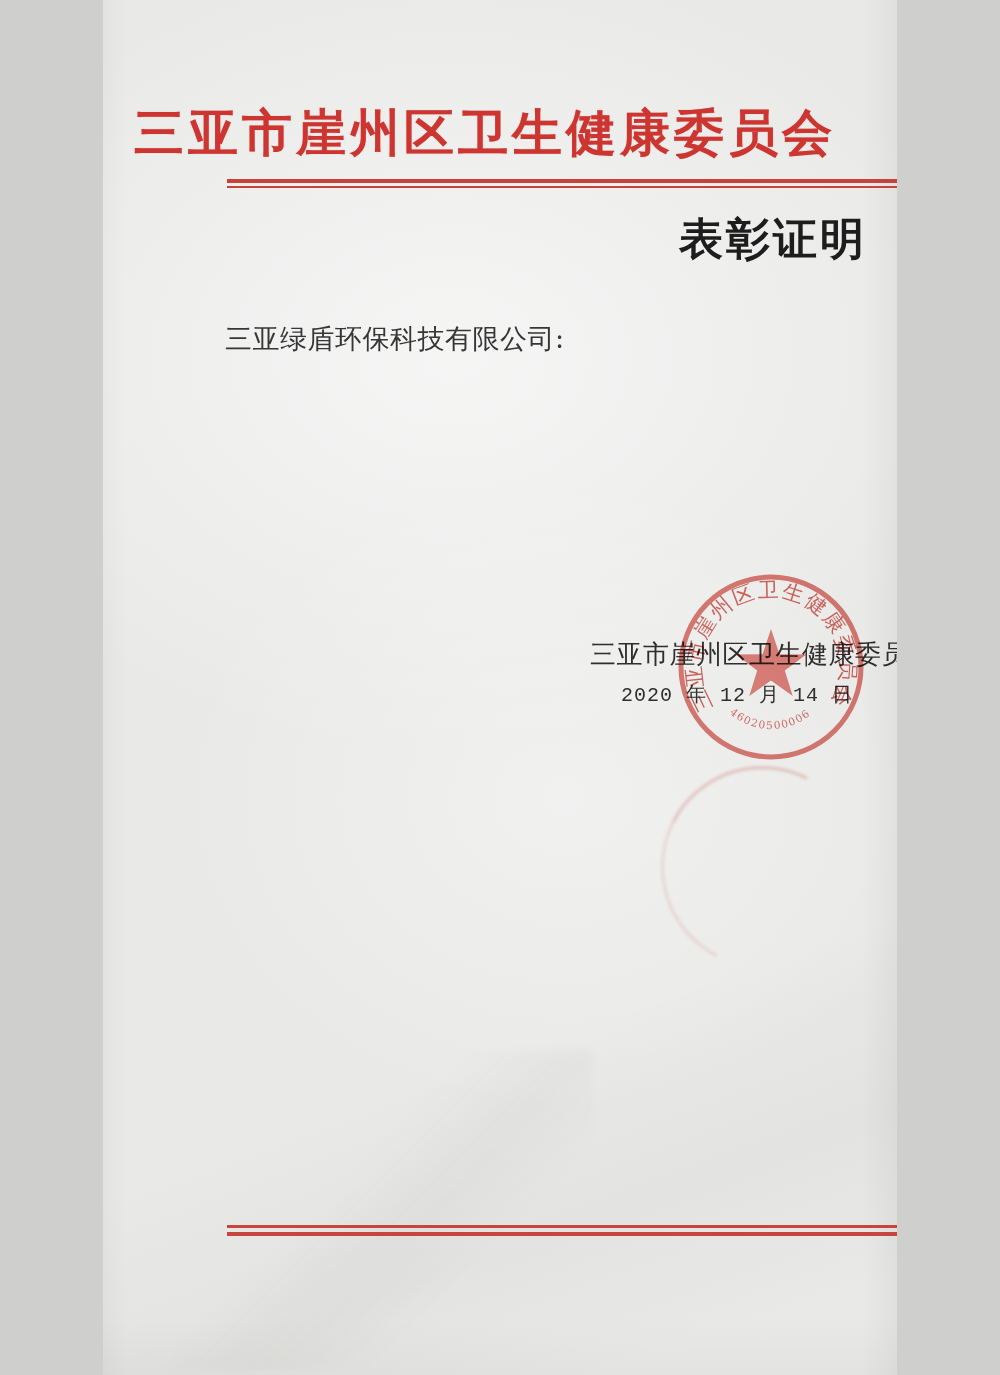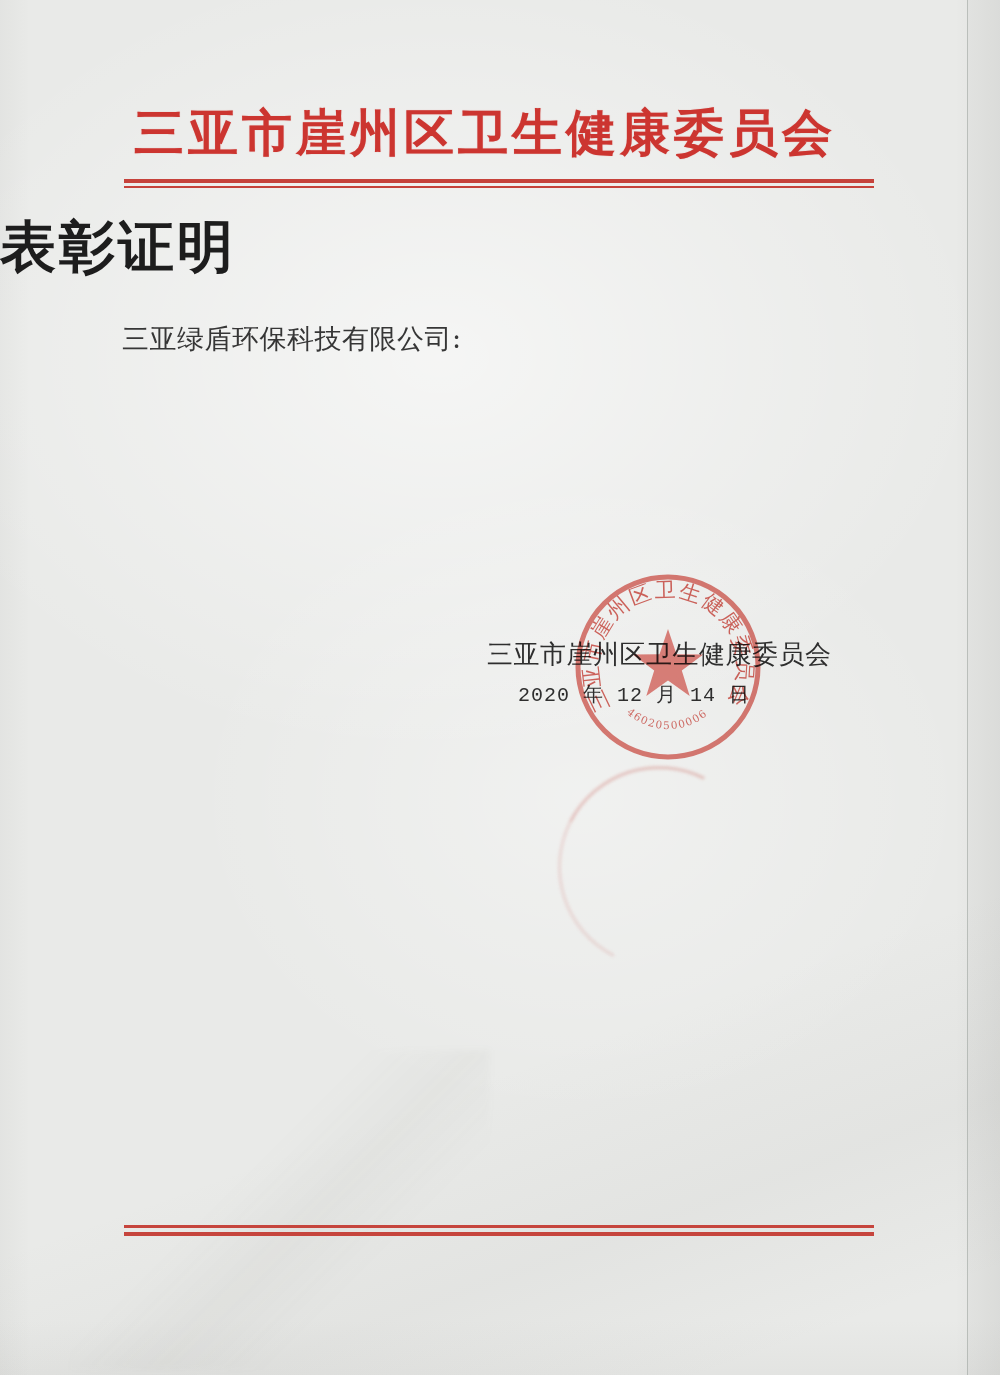--- a/index.html
+++ b/index.html
@@ -1,18 +1,18 @@
 <!DOCTYPE html>
 <html><head>
 <meta charset="utf-8">
 <style>
   html,body{margin:0;padding:0;background:#cfcfcd;}
   .page{
     position:relative;
-    width:1000px;height:1375px;
+    width:794px;height:1375px;
     margin:0 auto;
     overflow:hidden;
     background-color:#e9eae8;
     background-image:
       radial-gradient(ellipse 760px 560px at 44% 26%, rgba(255,255,255,0.55), rgba(255,255,255,0) 72%),
       radial-gradient(ellipse 560px 460px at 58% 58%, rgba(255,255,255,0.35), rgba(255,255,255,0) 70%),
       linear-gradient(90deg, rgba(70,70,65,0.04) 0%, rgba(0,0,0,0) 3%, rgba(0,0,0,0) 95.5%, rgba(70,70,65,0.06) 100%),
       linear-gradient(160deg, rgba(0,0,0,0) 72%, rgba(110,110,105,0.05) 84%, rgba(0,0,0,0) 94%),
       linear-gradient(0deg, rgba(110,110,105,0.05) 0%, rgba(0,0,0,0) 4%);
     font-family:"DejaVu Serif","Liberation Serif",serif;
@@ -37,22 +37,22 @@
     letter-spacing:4px;
     color:#cc3530;
     text-shadow:0 0 1px rgba(204,53,48,0.4);
     white-space:nowrap;
   }
   .rule{position:absolute;left:124px;width:750px;}
   .rule-top{top:179px;height:3px;border-top:4px solid #c6423b;border-bottom:2px solid #c6423b;}
   .rule-bottom{top:1225px;height:4px;border-top:3px solid #c6453d;border-bottom:4px solid #c6453d;}
   .doc-title{
     position:absolute;left:0;right:30px;top:210px;
-    text-align:left;
-    font-size:56px;font-weight:bold;
+    text-align:right;
+    font-size:44px;font-weight:bold;
     letter-spacing:3px;
     color:#1d1d1d;
     white-space:nowrap;
   }
   .body-block{
     position:absolute;left:122px;top:314px;width:760px;
     font-size:27px;color:#363636;
     letter-spacing:0.5px;
   }
   .body-line{height:49px;line-height:49px;white-space:nowrap;}

